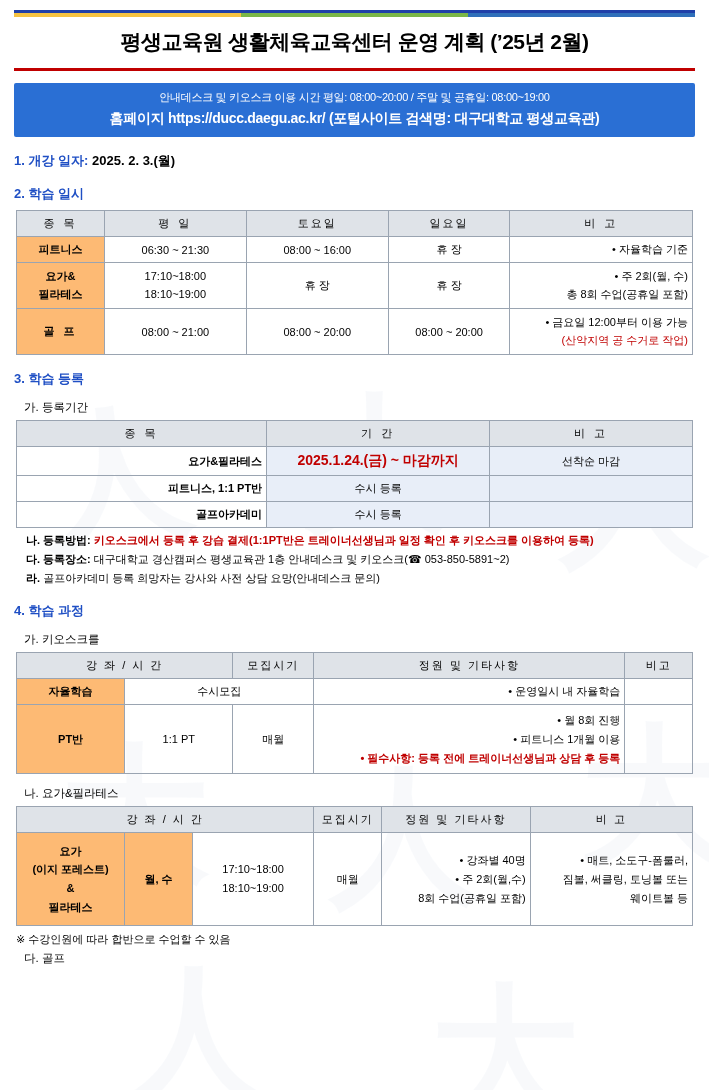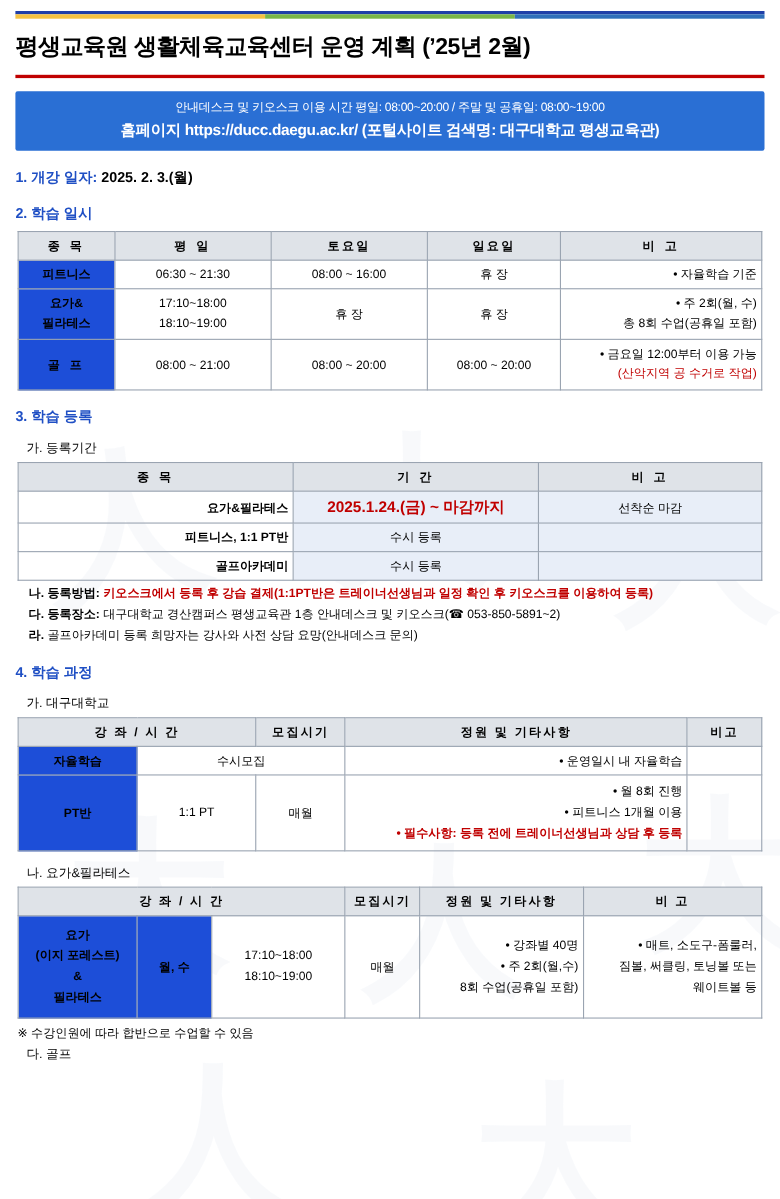--- a/index.html
+++ b/index.html
@@ -30,20 +30,21 @@
   .page{position:relative;z-index:1;padding:0 14px;box-sizing:border-box;width:709px;}
 
   
   .title-wrap{margin-top:10px;border-top:3px solid #1f3fa8;border-bottom:3px solid #c00000;position:relative;}
   .title-bars{display:flex;height:4px;}
   .title-bars > div{flex:1;}
   .tb1{background:#f5c242;}
   .tb2{background:#7ab648;}
   .tb3{background:#2f6fba;}
   .title{
+    text-align:center;
     font-size:21px;
     font-weight:bold;
     padding:11px 0 12px;
     letter-spacing:-0.5px;
   }
   .bluebox{
     margin-top:12px;
     background:#2a6fd4;
     color:#ffffff;
     text-align:center;
@@ -56,22 +57,22 @@
   
   .h1{color:#1f4fc4;font-weight:bold;font-size:13px;margin:15px 0 7px;}
   .h1 .blk{color:#000;font-weight:bold;}
   .h2{font-size:11.5px;font-weight:normal;margin:12px 0 5px;padding-left:10px;}
   .red{color:#c00000;}
   .small-note{font-size:11px;margin:6px 0 0 2px;}
 
   
   table{border-collapse:collapse;width:100%;font-size:11px;table-layout:fixed;}
   table td,table th{border:1px solid #9aa4b1;padding:5px 4px;text-align:center;vertical-align:middle;}
-  thead td,thead th{background:#dfe3e8;font-weight:bold;letter-spacing:2px;}
-  .lcell{background:#1d4ed8;font-weight:bold;}
+  thead td,thead th{background:#dfe3e8;font-weight:normal;letter-spacing:2px;}
+  .lcell{background:#fdba74;font-weight:bold;}
   .cell-blue{background:#e8eef8;margin-left:12px;}
   .left{text-align:right;padding-left:8px;}
   .t2{margin-left:2px;width:calc(100% - 4px);}
   .sp3{letter-spacing:3px;}
   .bigred{color:#c00000;font-size:14px;font-weight:bold;}
   .ul-list{margin:4px 0 0 12px;font-size:11px;line-height:1.6;}
   .ul-list div{margin-bottom:1px;}
 </style>
 </head>
 <body>
@@ -205,21 +206,21 @@
       <b>다. 등록장소:</b>
       <span>대구대학교 경산캠퍼스 평생교육관 1층 안내데스크 및 키오스크(☎ 053-850-5891~2)</span>
     </div>
     <div>
       <b>라.</b>
       <span>골프아카데미 등록 희망자는 강사와 사전 상담 요망(안내데스크 문의)</span>
     </div>
   </div>
 
   <div class="h1">4. 학습 과정</div>
-  <div class="h2" style="padding-left:10px">가. 대구대학교</div>
+  <div class="h2" style="padding-left:10px">가. 키오스크를</div>
 
   <table class="t2">
     <colgroup>
         <col style="width:16%">
         <col style="width:16%">
         <col style="width:12%">
         <col style="width:46%">
         <col style="width:10%">
       </colgroup>
     <thead>

